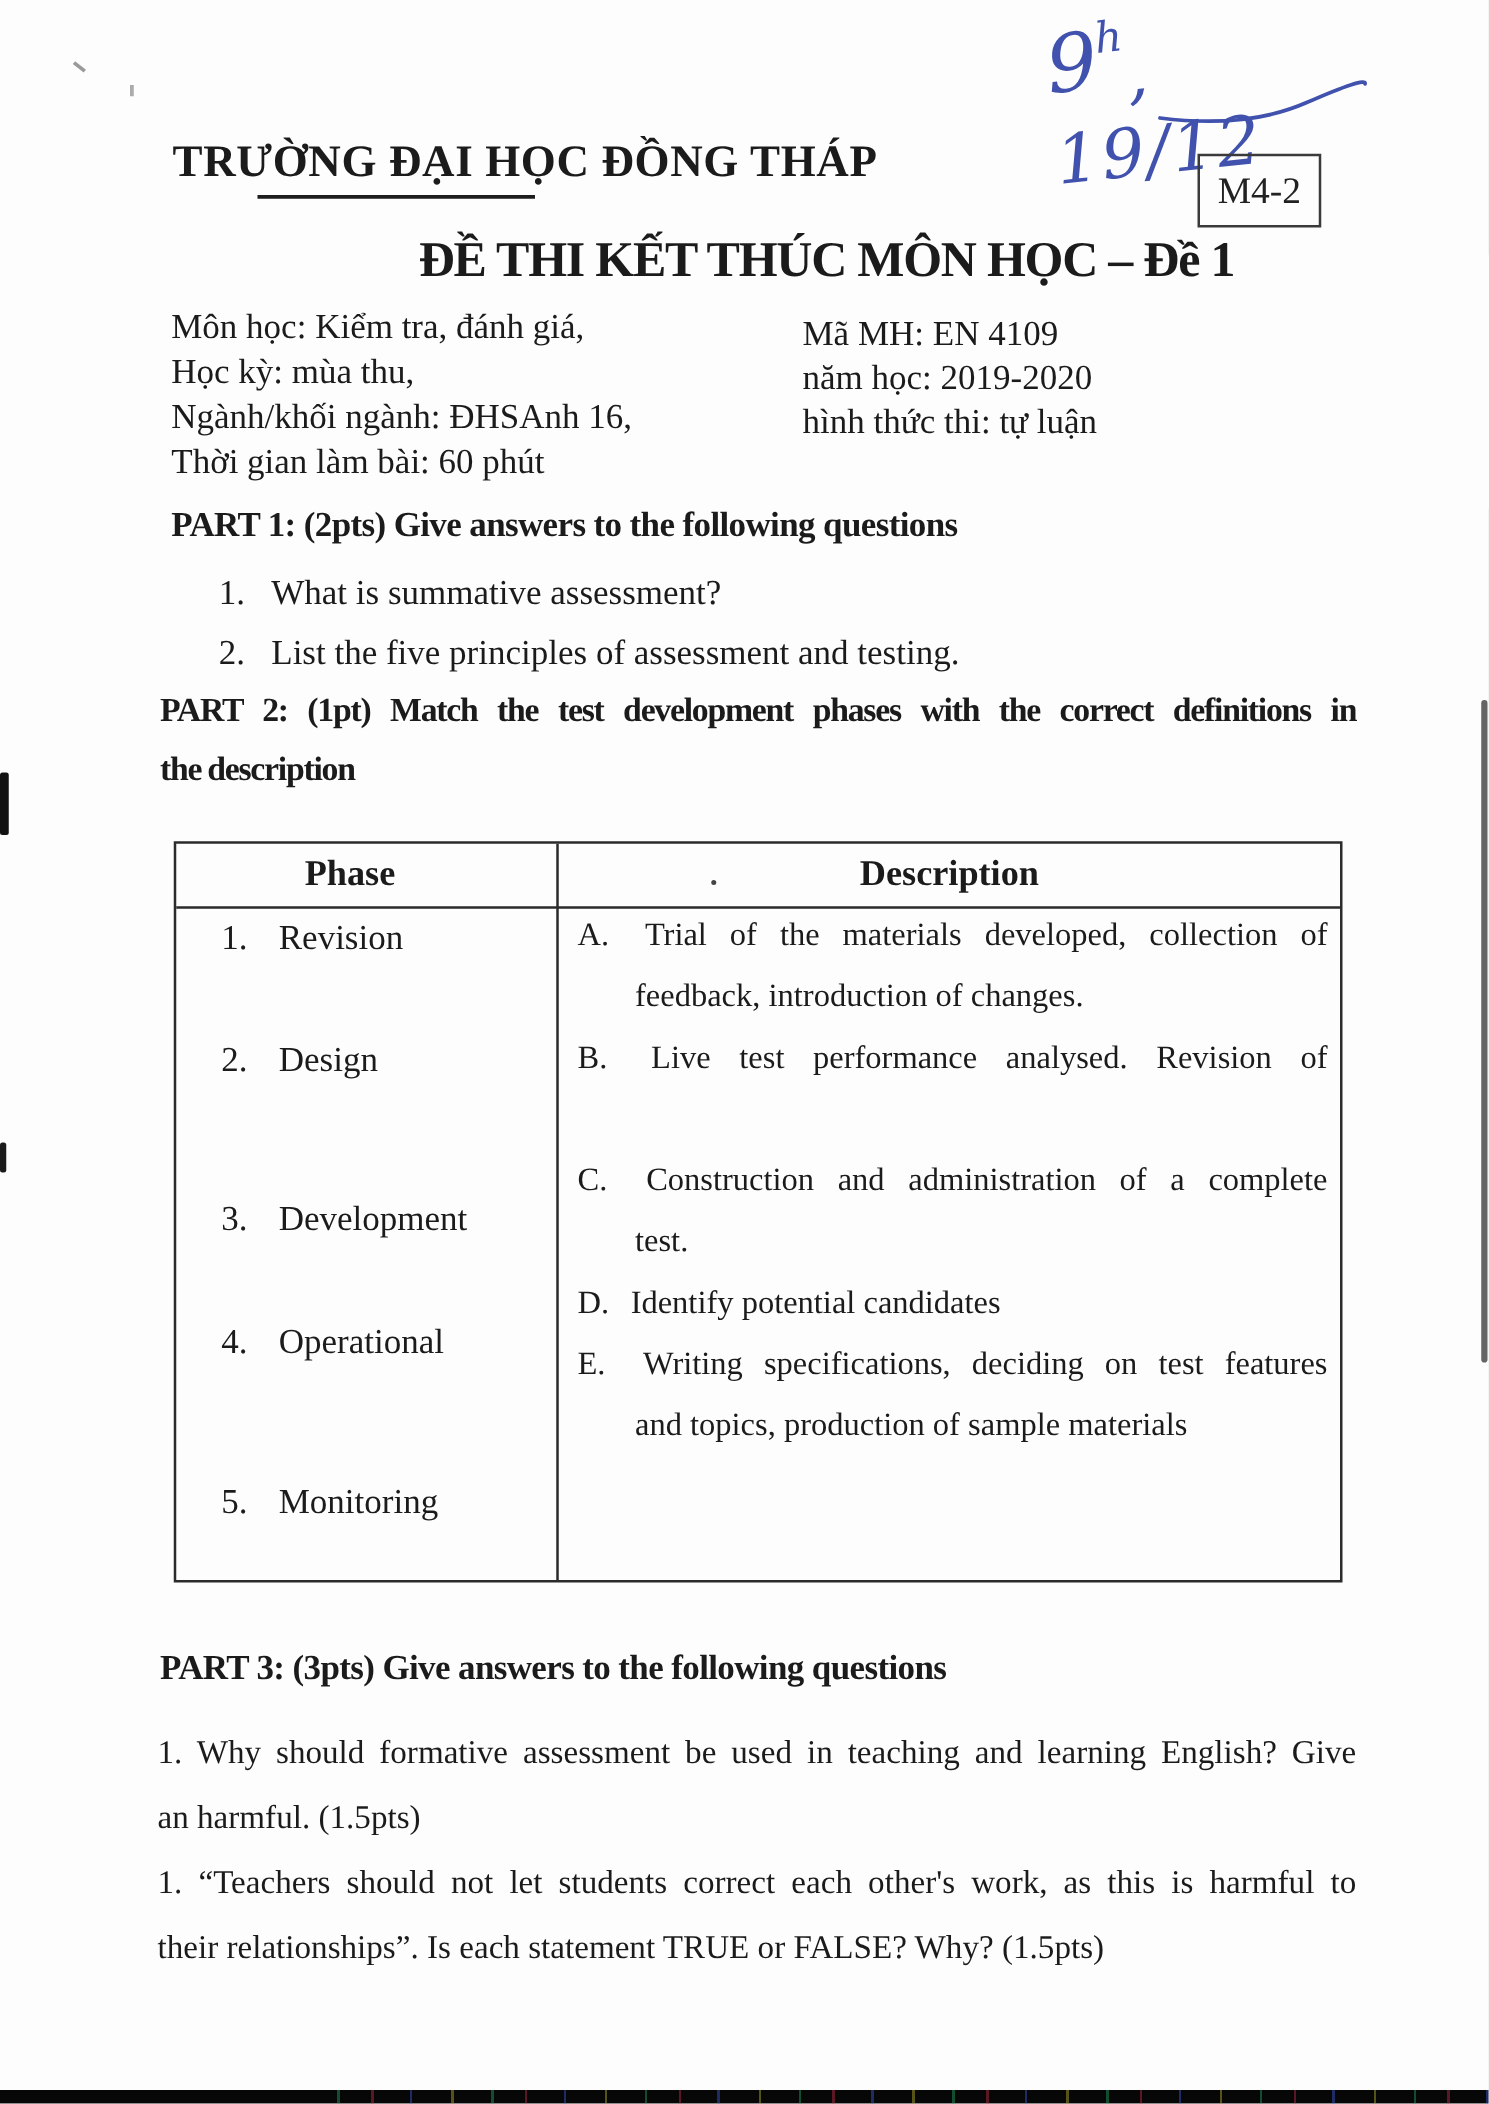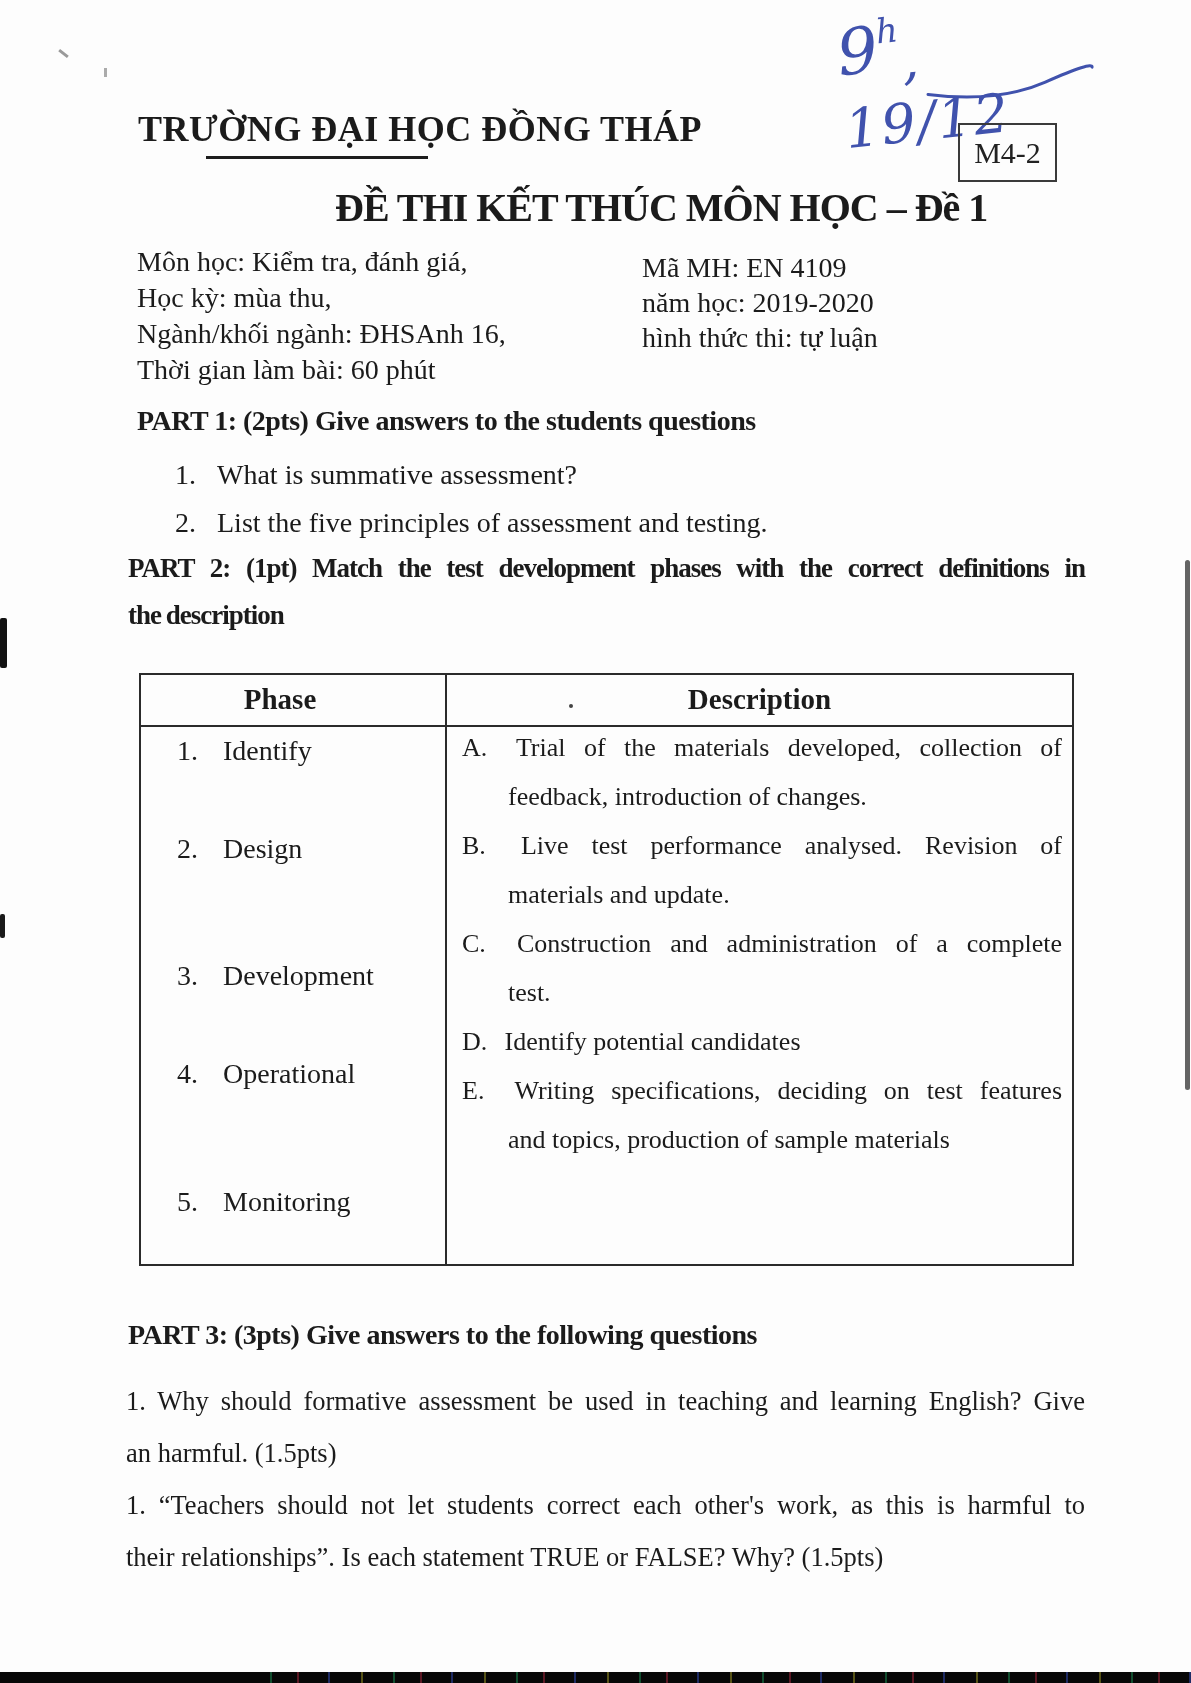--- a/index.html
+++ b/index.html
@@ -82,40 +82,40 @@
   <div class="abs exam-title">ĐỀ THI KẾT THÚC MÔN HỌC – Đề 1</div>
 
   <div class="abs cline" style="left:137px;top:245px;">Môn học: Kiểm tra, đánh giá,</div>
   <div class="abs cline" style="left:137px;top:281px;">Học kỳ: mùa thu,</div>
   <div class="abs cline" style="left:137px;top:317px;">Ngành/khối ngành: ĐHSAnh 16,</div>
   <div class="abs cline" style="left:137px;top:353px;">Thời gian làm bài: 60 phút</div>
   <div class="abs cline" style="left:642px;top:251px;">Mã MH: EN 4109</div>
   <div class="abs cline" style="left:642px;top:286px;">năm học: 2019-2020</div>
   <div class="abs cline" style="left:642px;top:321px;">hình thức thi: tự luận</div>
 
-  <div class="abs ph" style="left:137px;top:405px;">PART 1: (2pts) Give answers to the students questions</div>
+  <div class="abs ph" style="left:137px;top:405px;">PART 1: (2pts) Give answers to the following questions</div>
   <div class="abs q1" style="left:175px;top:458px;">
     <span class="qnum">1.</span><span>What is summative assessment?</span>
   </div>
   <div class="abs q1" style="left:175px;top:506px;">
     <span class="qnum">2.</span><span>List the five principles of assessment and testing.</span>
   </div>
 
   <div class="abs ph2 jline" style="left:128px;top:553px;width:957px;">PART 2: (1pt) Match the test development phases with the correct definitions in</div>
   <div class="abs ph2" style="left:128px;top:600px;">the description</div>
 
   <div class="abs tbl">
     <div class="tbl-headline"></div>
     <div class="tbl-divider"></div>
     <div class="th th-phase">Phase</div>
     <div class="th th-desc">Description</div>
     <div class="hdr-dot"></div>
 
     <div class="phase" style="top:60px;">
-      <span class="pnum">1.</span><span>Identify</span>
+      <span class="pnum">1.</span><span>Revision</span>
     </div>
     <div class="phase" style="top:158px;">
       <span class="pnum">2.</span><span>Design</span>
     </div>
     <div class="phase" style="top:285px;">
       <span class="pnum">3.</span><span>Development</span>
     </div>
     <div class="phase" style="top:383px;">
       <span class="pnum">4.</span><span>Operational</span>
     </div>
@@ -124,21 +124,20 @@
     </div>
 
     <div class="dline jline" style="top:57px;">
       <span class="dlabel">A.</span> <span>Trial of the materials developed, collection of</span>
     </div>
     <div class="dline cont" style="top:106px;">feedback, introduction of changes.</div>
 
     <div class="dline jline" style="top:155px;">
       <span class="dlabel">B.</span> <span>Live test performance analysed. Revision of</span>
     </div>
-    <div class="dline cont" style="top:204px;">materials and update.</div>
 
     <div class="dline jline" style="top:253px;">
       <span class="dlabel">C.</span> <span>Construction and administration of a complete</span>
     </div>
     <div class="dline cont" style="top:302px;">test.</div>
 
     <div class="dline" style="top:351px;">
       <span class="dlabel">D.</span> <span>Identify potential candidates</span>
     </div>
 

